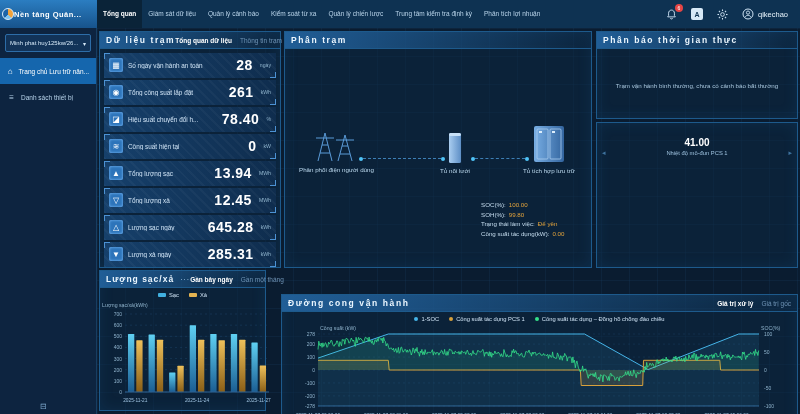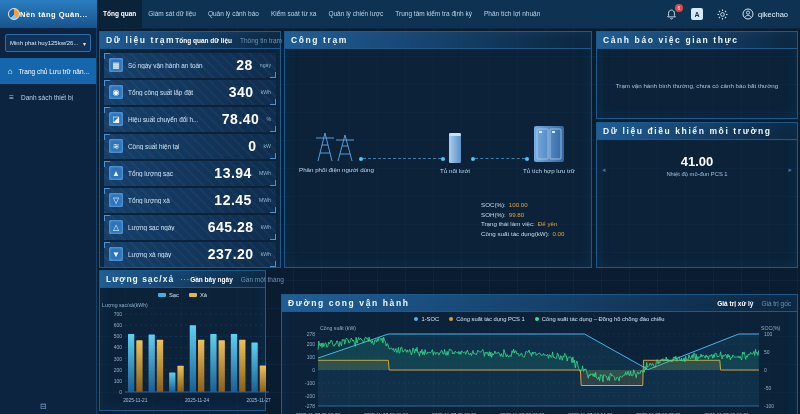--- a/index.html
+++ b/index.html
@@ -4,21 +4,21 @@
 <style>
   * { margin:0; padding:0; box-sizing:border-box; }
   html,body { width:800px; height:414px; overflow:hidden; background:#081626;
     font-family:"Liberation Sans", sans-serif; color:#cfe3f5; }
   #app { position:relative; width:800px; height:414px; }
 
   
   .navbar { position:absolute; left:0; top:0; width:800px; height:28px;
     background:#0e3252; display:flex; align-items:center; z-index:5; }
   .logo { width:97px; height:28px; display:flex; align-items:center; gap:0;
-    padding-left:8px; background:linear-gradient(180deg,#2b7dc1,#175априла8c); }
+    padding-left:2px; background:linear-gradient(180deg,#2b7dc1,#175априла8c); }
   .logo { background:linear-gradient(180deg,#2b7dc1,#17538c); }
   .logo-circle { width:12px; height:12px; border-radius:50%;
     background:conic-gradient(#f0a23c 0 38%, #7fc4f0 38% 60%, #1d64a8 60% 100%);
     border:1px solid #dceefb; flex:0 0 auto; }
   .logo-text { font-size:7.5px; font-weight:bold; color:#fff; white-space:nowrap; letter-spacing:.5px; }
   .nav-items { display:flex; height:100%; }
   .nav-item { padding:0 6px; line-height:28px; font-size:6.5px; color:#b9d4ea;
     white-space:nowrap; cursor:pointer; }
   .nav-item.active { background:#0a2338; color:#fff; font-weight:bold; }
   .nav-right { margin-left:auto; display:flex; align-items:center; gap:13px; padding-right:12px; }
@@ -91,21 +91,21 @@
 
   
   #panel-alarm { left:499px; top:3px; width:202px; height:88px; }
   .alarm-msg { padding-top:33px; text-align:center; font-size:6.2px; color:#a8c6dd; }
 
   
   #panel-env { left:499px; top:94px; width:202px; height:146px; }
   .env-body { display:flex; padding:14px 4px 0 4px; }
   .env-card { position:relative; flex:1; text-align:center; padding:0 10px; }
   .env-card + .env-card { border-left:1px solid #1c4f7d; }
-  .env-value { font-size:13px; font-weight:bold; color:#fff; }
+  .env-value { font-size:10px; font-weight:bold; color:#fff; }
   .env-label { font-size:5.8px; color:#9fc3e0; margin-top:2px; line-height:1.35; }
   .env-arrow { position:absolute; top:12px; font-size:7px; color:#3f739f; cursor:pointer; }
   .env-arrow.left { left:1px; } .env-arrow.right { right:1px; }
 
   
   #panel-charge { left:2px; top:242px; width:167px; height:141px; }
   #panel-curve { left:184px; top:242px; width:517px; height:141px;margin-top:24px; }
   .legend-row { display:flex; justify-content:center; gap:10px; align-items:center; height:11px; margin-top:1px; }
   .lg-item { display:flex; align-items:center; gap:3px; font-size:5.8px; color:#cfe3f5; white-space:nowrap; }
   .lg-swatch { width:8px; height:4px; border-radius:1px; }
@@ -199,21 +199,21 @@
       <div class="metrics">
           <div class="metric">
     <span class="m-ico">▦</span>
     <span class="m-label">Số ngày vận hành an toàn</span>
     <span class="m-value">28</span>
     <span class="m-unit">ngày</span>
   </div>
           <div class="metric">
     <span class="m-ico">◉</span>
     <span class="m-label">Tổng công suất lắp đặt</span>
-    <span class="m-value">340</span>
+    <span class="m-value">261</span>
     <span class="m-unit">kWh</span>
   </div>
           <div class="metric">
     <span class="m-ico">◪</span>
     <span class="m-label">Hiệu suất chuyển đổi h...</span>
     <span class="m-value">78.40</span>
     <span class="m-unit">%</span>
   </div>
           <div class="metric">
     <span class="m-ico">≋</span>
@@ -235,29 +235,29 @@
   </div>
           <div class="metric">
     <span class="m-ico">△</span>
     <span class="m-label">Lượng sạc ngày</span>
     <span class="m-value">645.28</span>
     <span class="m-unit">kWh</span>
   </div>
           <div class="metric">
     <span class="m-ico">▼</span>
     <span class="m-label">Lượng xả ngày</span>
-    <span class="m-value">237.20</span>
+    <span class="m-value">285.31</span>
     <span class="m-unit">kWh</span>
   </div>
         </div>
     </div>
 
     <div class="panel" id="panel-topo">
       <div class="p-head">
-        <span class="p-title">Công trạm</span>
+        <span class="p-title">Phân trạm</span>
       </div>
       <div class="topo-body">
         <div class="connector" style="left:78px; top:109px; width:78px;"></div>
         <div class="connector" style="left:190px; top:109px; width:50px;"></div>
         <div class="topo-node" style="left:14px; top:80px;">
           <svg width="44" height="34" viewBox="0 0 44 34">
             <g stroke="#5a9bd8" stroke-width="1" fill="none">
               <path d="M4 32 L11 4 M18 32 L11 4 M6 24 L16 24 M8 16 L14 16 M2 9 L20 9"></path>
               <path d="M24 32 L31 6 M38 32 L31 6 M26 25 L36 25 M28 17 L34 17 M22 11 L40 11"></path>
             </g>
@@ -297,29 +297,26 @@
             <div class="info-row"><span>SOC(%):</span><b>100.00</b></div>
             <div class="info-row"><span>SOH(%):</span><b>99.80</b></div>
             <div class="info-row"><span>Trạng thái làm việc:</span><b>Để yên</b></div>
             <div class="info-row"><span>Công suất tác dụng(kW):</span><b>0.00</b></div>
           </div>
       </div>
     </div>
 
     <div class="panel" id="panel-alarm">
       <div class="p-head">
-        <span class="p-title">Cảnh báo việc gian thực</span>
+        <span class="p-title">Phân báo thời gian thực</span>
       </div>
       <div class="alarm-msg">Trạm vận hành bình thường, chưa có cảnh báo bất thường</div>
     </div>
 
     <div class="panel" id="panel-env">
-      <div class="p-head">
-        <span class="p-title">Dữ liệu điều khiển môi trường</span>
-      </div>
       <div class="env-body">
           <div class="env-card">
     <span class="env-arrow left">◂</span>
     <div class="env-value">41.00</div>
     <div class="env-label">Nhiệt độ mô-đun PCS 1</div>
     <span class="env-arrow right">▸</span>
   </div>
         </div>
     </div>
 

